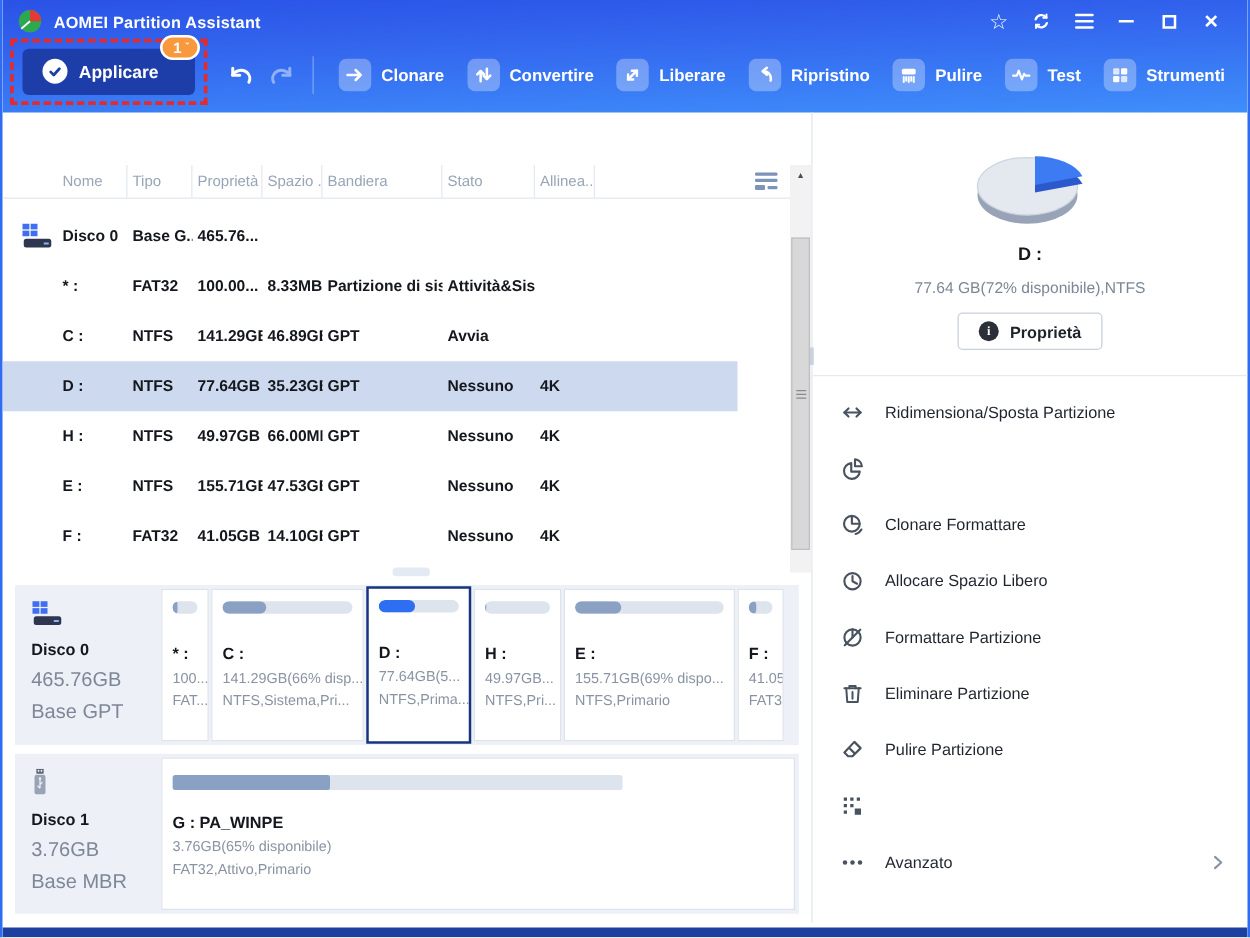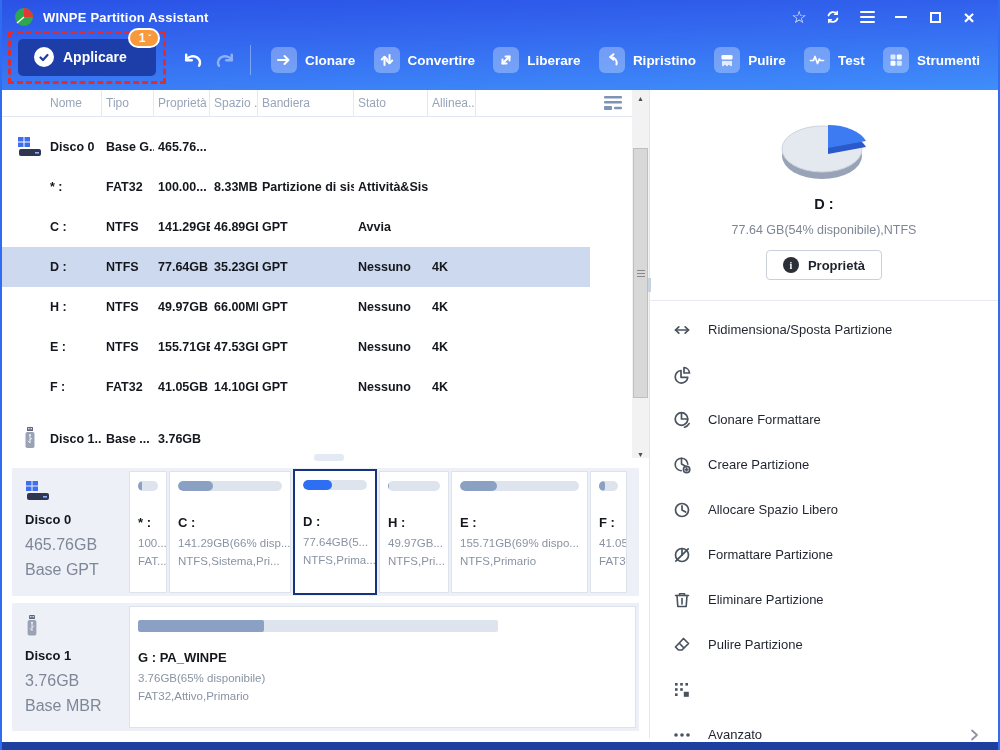--- a/index.html
+++ b/index.html
@@ -39,21 +39,21 @@
   .tool-item { display:flex; align-items:center; gap:8px; color:#fff; font-size:13.5px; font-weight:bold;
                cursor:default; }
   .ticon { width:26px; height:26px; border-radius:6px; background:rgba(255,255,255,.30);
            display:flex; align-items:center; justify-content:center; }
 
   
   .content { display:flex; height:648px; }
   .left-pane { width:648px; display:flex; flex-direction:column; border-right:1px solid #e2e7ee; position:relative; }
 
   
-  .table-area { position:relative; height:372px; overflow:hidden; }
+  .table-area { position:relative; height:372px; overflow:hidden;margin-top:42px; }
   .thead { display:grid; grid-template-columns:36px 56px 52px 56px 48px 96px 74px 48px;
            height:27px; align-items:center; color:#98a5b8; font-size:12px;
            border-bottom:1px solid #e1e7f0; padding-left:8px; }
   .thead .hcell { border-right:1px solid #e4e9f1; height:100%; display:flex; align-items:center;
                   padding-left:4px; white-space:nowrap; overflow:hidden; }
   .thead .hcell:first-child { border-right:none; }
   .col-chooser { position:absolute; top:5px; right:26px; }
   .tbody { padding-top:10px; }
   .trow { display:grid; grid-template-columns:36px 56px 52px 56px 48px 96px 74px 48px;
           height:40px; align-items:center; width:588px; padding-left:8px;
@@ -116,21 +116,21 @@
 <div class="window">
 
   <div class="header">
 
     <div class="titlebar">
       <svg class="logo" viewBox="0 0 20 20">
         <circle cx="10" cy="10" r="9" fill="#2ea84e"></circle>
         <path d="M10 10L10 1A9 9 0 0 1 19 10Z" fill="#e23b33"></path>
         <path d="M10 10L3 16" stroke="#fff" stroke-width="1.4"></path>
       </svg>
-      <span class="title-text">WINPE Partition Assistant</span>
+      <span class="title-text">AOMEI Partition Assistant</span>
       <span class="tb-spacer"></span>
       <span class="winbtn">
           <span class="star-glyph">☆</span>
         </span>
       <span class="winbtn">
         <svg width="16" height="16" viewBox="0 0 16 16" fill="none" stroke="#fff" stroke-width="1.8" stroke-linecap="round">
           <path d="M3.5 6.5a5 5 0 0 1 8.6-1.6"></path>
             <path d="M12.2 2.6v2.6H9.6" stroke-width="1.5"></path>
           <path d="M12.5 9.5a5 5 0 0 1-8.6 1.6"></path>
             <path d="M3.8 13.4v-2.6h2.6" stroke-width="1.5"></path>
@@ -494,21 +494,21 @@
       <div class="pane-grip"></div>
       <div class="pie-wrap">
         <svg width="120" height="76" viewBox="0 0 120 76">
           <ellipse cx="58" cy="44" rx="40" ry="23" fill="#99a3b8"></ellipse>
           <ellipse cx="58" cy="37" rx="40" ry="23" fill="#e4e8ef" stroke="#cdd3de" stroke-width="1"></ellipse>
           <path d="M62 40 L62 17 A40 23 0 0 1 100 33 Z" fill="#2b59cc" transform="translate(2,2)"></path>
           <path d="M62 40 L62 17 A40 23 0 0 1 100 33 Z" fill="#3d7bf2" transform="translate(2,-4)"></path>
         </svg>
       </div>
       <div class="sel-title">D :</div>
-      <div class="sel-sub">77.64 GB(54% disponibile),NTFS</div>
+      <div class="sel-sub">77.64 GB(72% disponibile),NTFS</div>
       <button class="prop-btn">
         <span class="info-dot">i</span>
         <span>Proprietà</span>
       </button>
 
       <div class="actions">
         <div class="action-row">
           <span class="aicon">
               <svg width="20" height="20" viewBox="0 0 20 20" fill="none" stroke="#49525f" stroke-width="1.7" stroke-linecap="round" stroke-linejoin="round">
                 <path d="M3.5 10h13"></path>
@@ -528,31 +528,20 @@
         </div>
         <div class="action-row">
           <span class="aicon">
               <svg width="20" height="20" viewBox="0 0 20 20" fill="none" stroke="#49525f" stroke-width="1.7" stroke-linecap="round" stroke-linejoin="round">
                 <circle cx="9.5" cy="9" r="6.3"></circle>
                 <path d="M9.5 9V3.2M9.5 9h6"></path>
                 <path d="M12.5 17.2a7.5 7.5 0 0 0 4.6-3.6"></path>
               </svg>
             </span>
           <span class="alabel">Clonare Formattare</span>
-        </div>
-        <div class="action-row">
-          <span class="aicon">
-              <svg width="20" height="20" viewBox="0 0 20 20" fill="none" stroke="#49525f" stroke-width="1.6" stroke-linecap="round" stroke-linejoin="round">
-                <path d="M15.8 9.2A6.3 6.3 0 1 0 9.2 15.8"></path>
-                <path d="M9.5 9V3.2M9.5 9l5 2.8"></path>
-                <circle cx="14.6" cy="14.6" r="3.2"></circle>
-                <path d="M14.6 13.2v2.8M13.2 14.6h2.8"></path>
-              </svg>
-            </span>
-          <span class="alabel">Creare Partizione</span>
         </div>
         <div class="action-row">
           <span class="aicon">
               <svg width="20" height="20" viewBox="0 0 20 20" fill="none" stroke="#49525f" stroke-width="1.7" stroke-linecap="round" stroke-linejoin="round">
                 <circle cx="10" cy="10" r="6.5"></circle>
                 <path d="M10 5.8V10l3.6 2"></path>
               </svg>
             </span>
           <span class="alabel">Allocare Spazio Libero</span>
         </div>

